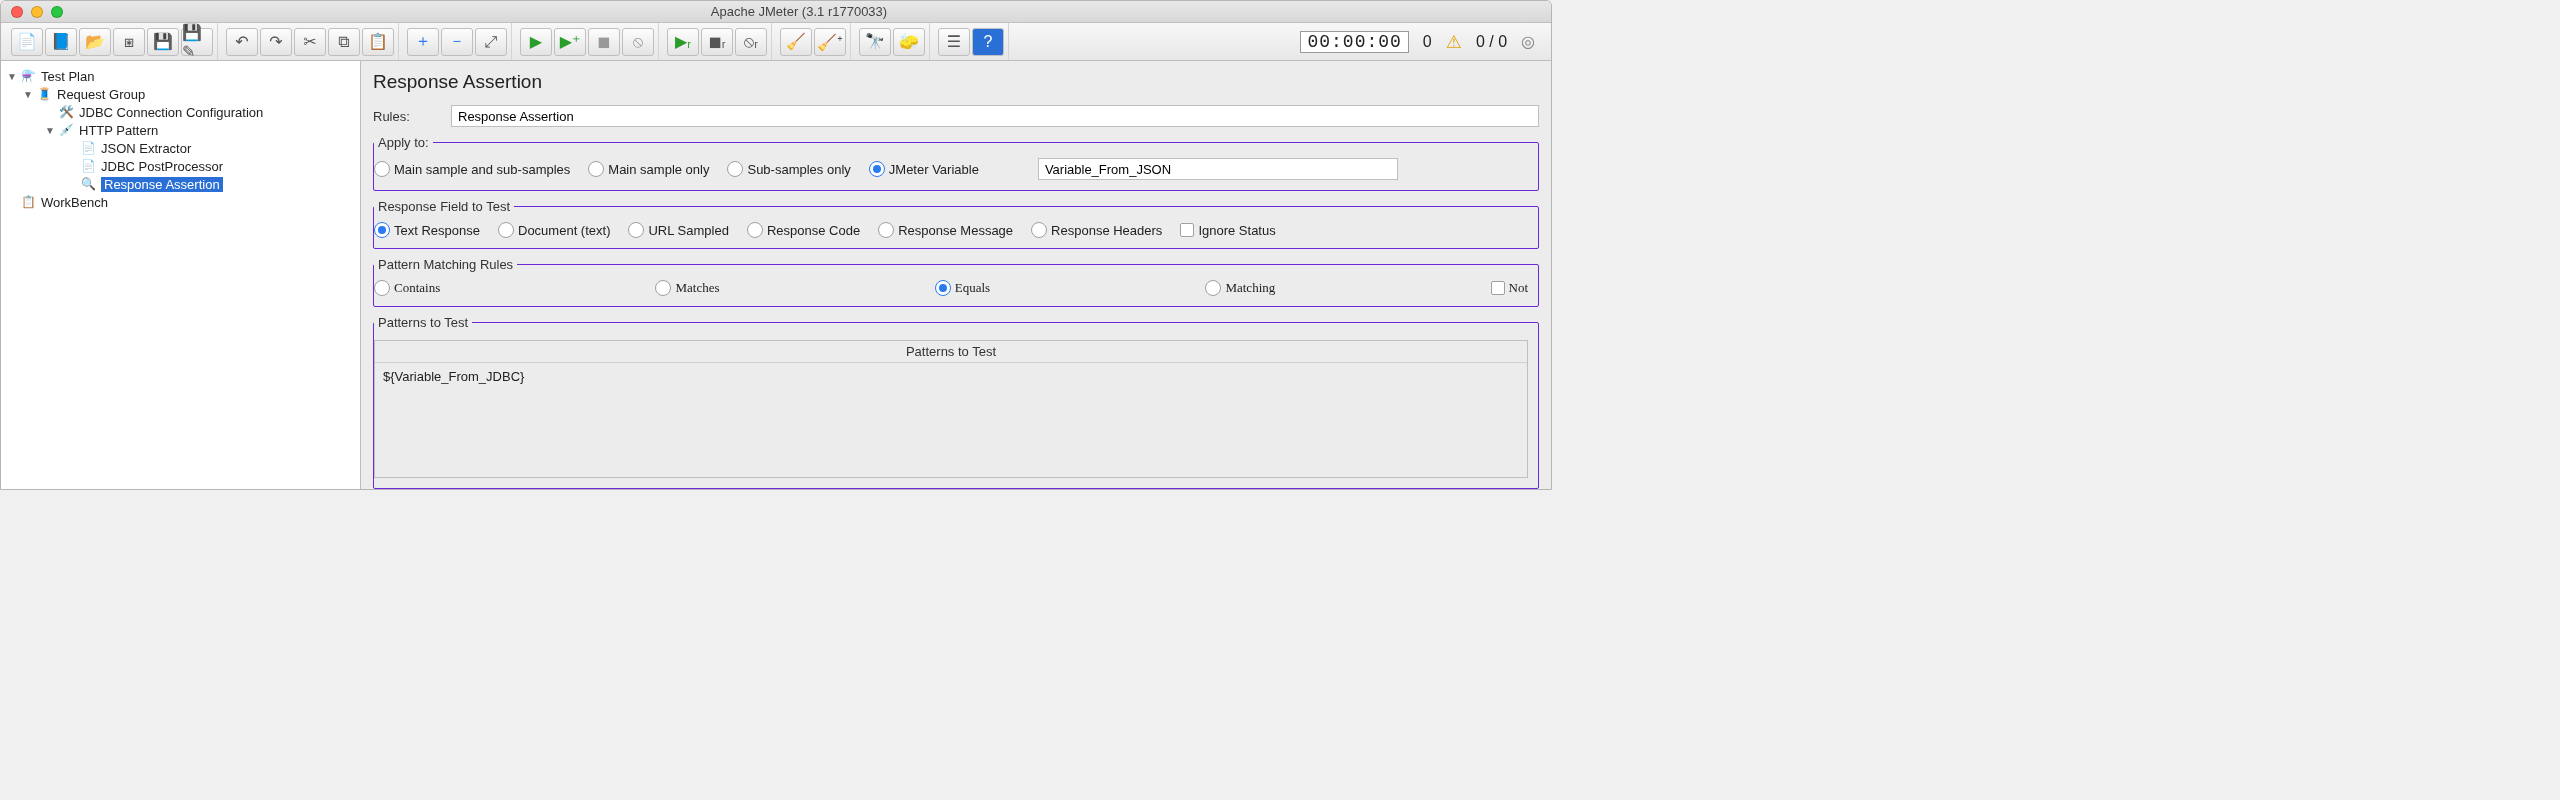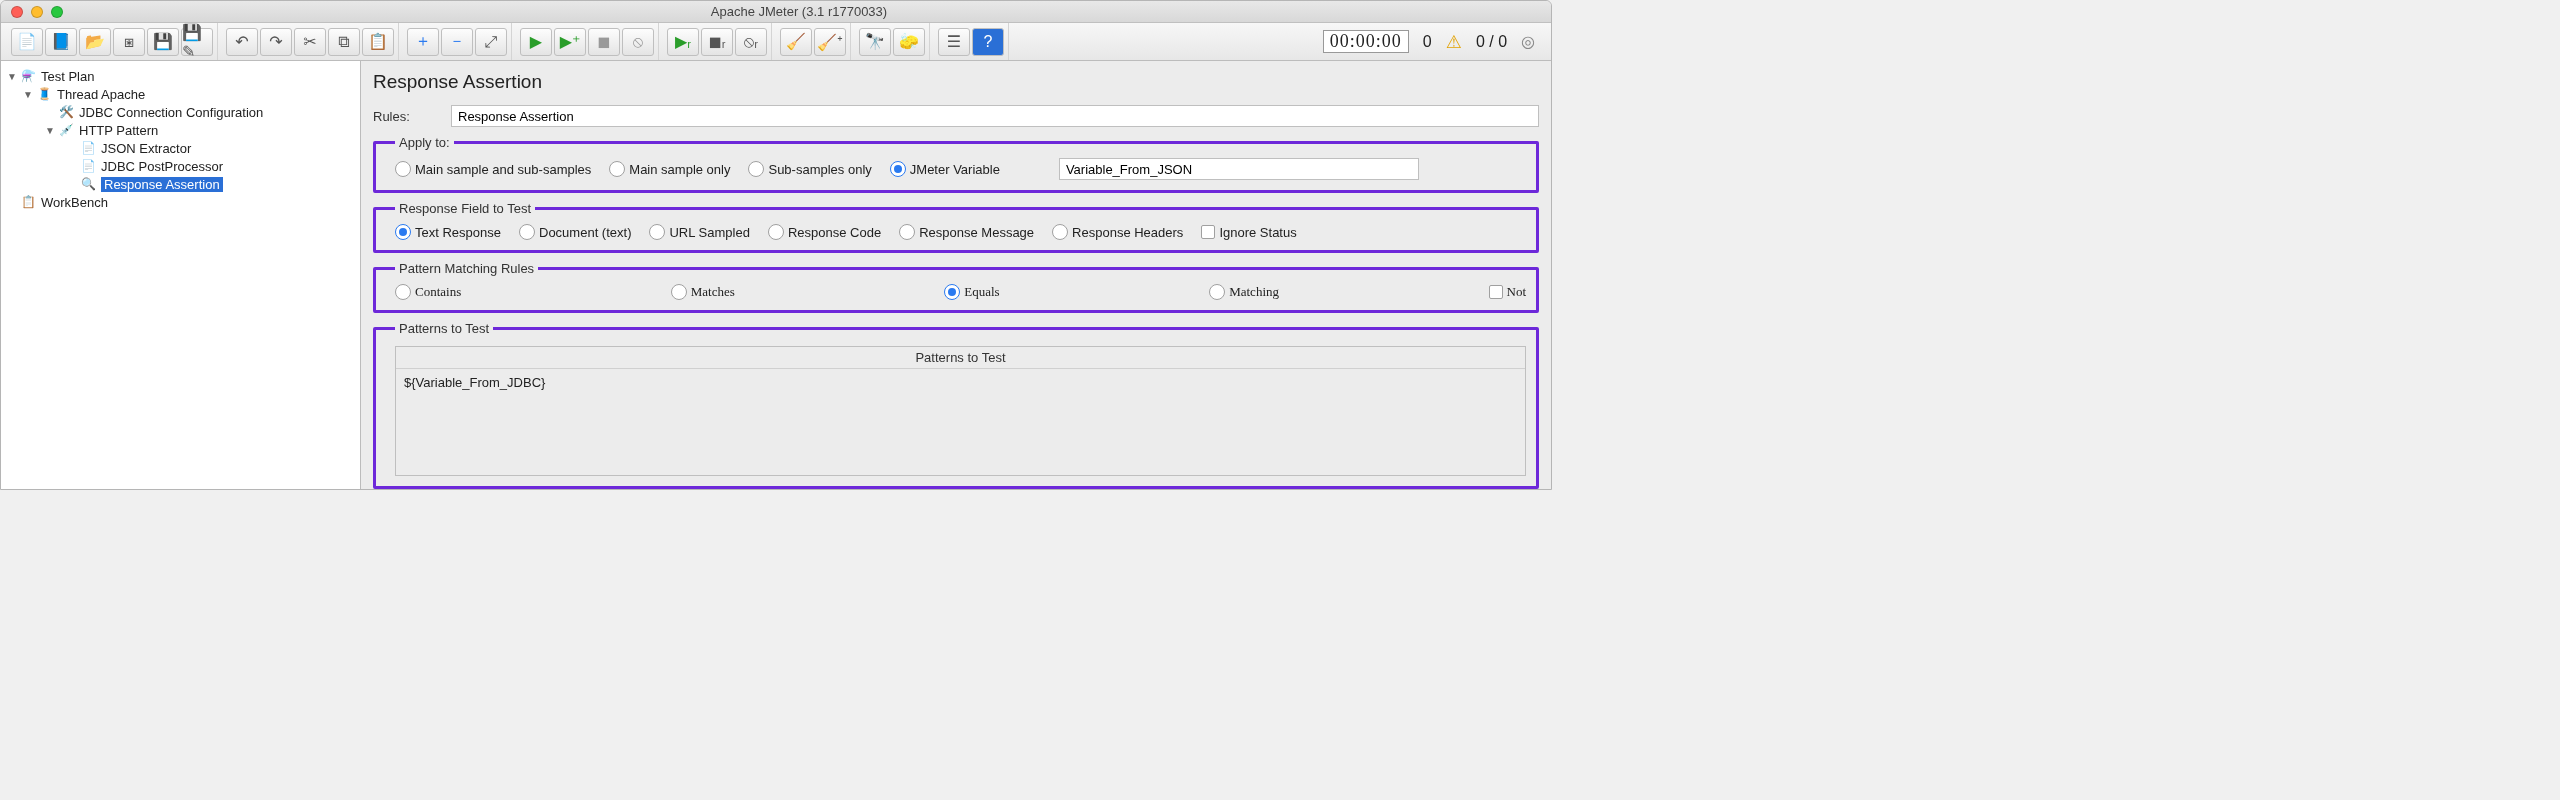--- a/index.html
+++ b/index.html
@@ -8,37 +8,37 @@
   .titlebar { height: 22px; background: linear-gradient(#e8e8e8,#d8d8d8); border-bottom: 1px solid #c0c0c0; display: flex; align-items: center; position: relative; }
   .traffic { display: flex; gap: 8px; padding-left: 10px; }
   .tbtn { width: 12px; height: 12px; border-radius: 50%; border: 0.5px solid rgba(0,0,0,.2); }
   .tbtn.close { background:#ff5f57; } .tbtn.min { background:#ffbd2e; } .tbtn.max { background:#28c840; }
   .title { position: absolute; left: 0; right: 0; text-align: center; font-size: 13px; color: #444; margin-left: 46px; }
   .toolbar { height: 38px; background: linear-gradient(#f7f7f7,#e7e7e7); border-bottom: 1px solid #bcbcbc; display: flex; align-items: center; padding: 0 6px; gap: 4px; }
   .tgroup { display: flex; gap: 2px; padding: 0 4px; border-right: 1px solid #d4d4d4; height: 100%; align-items: center; }
   .tgroup:last-of-type { border-right: none; }
   .tbutton { width: 32px; height: 28px; background: linear-gradient(#fdfdfd,#e4e4e4); border: 1px solid #bfbfbf; border-radius: 3px; display: flex; align-items: center; justify-content: center; font-size: 16px; color: #555; cursor: default; }
   .spacer { flex: 1; }
-  .timer { font-family: Liberation Serif, serif; font-size: 18px; border: 1px solid #999; background: #fff; padding: 0 6px; letter-spacing: 1px; }
+  .timer { font-family: Liberation Mono, monospace; font-size: 18px; border: 1px solid #999; background: #fff; padding: 0 6px; letter-spacing: 1px; }
   .status-right { display: flex; align-items: center; gap: 14px; padding-right: 10px; font-size: 16px; }
   .warn-icon { color: #e2a100; font-size: 18px; }
   .resize { color: #888; font-size: 16px; }
   .body { display: flex; flex: 1; overflow: hidden; }
   .tree { width: 360px; background: #fff; border-right: 1px solid #bcbcbc; padding: 6px 4px; font-size: 13px; }
   .tnode { display: flex; align-items: center; gap: 4px; padding: 1px 2px; white-space: nowrap; }
   .toggle { width: 10px; display: inline-block; color: #666; font-size: 10px; }
   .ticon { width: 16px; height: 16px; display: inline-flex; align-items: center; justify-content: center; font-size: 12px; }
   .ind-1 { padding-left: 18px; } .ind-2 { padding-left: 40px; } .ind-3 { padding-left: 62px; }
   .selected { background: #2a6fd6; color: #fff; padding: 0 3px; }
   .main { flex: 1; display: flex; flex-direction: column; padding: 10px 12px 0 12px; gap: 8px; overflow: hidden; }
   .panel-title { font-size: 19px; font-weight: 400; color: #222; padding-bottom: 4px; }
   .row { display: flex; align-items: center; gap: 8px; }
   .row label.fld { font-size: 13px; color: #333; min-width: 70px; }
   .txt { flex: 1; height: 22px; border: 1px solid #bfbfbf; background: #fff; padding: 2px 6px; font-size: 13px; }
-  fieldset { border: 3px solid #6d28d9; border-radius: 2px; padding: 8px 10px 10px 19px; }
+  fieldset { border: 1px solid #6d28d9; border-radius: 2px; padding: 8px 10px 10px 0; }
   legend { font-size: 13px; color: #333; padding: 0 4px; }
   .radio-row { display: flex; align-items: center; gap: 18px; flex-wrap: nowrap; }
   .radio-row.center { justify-content: space-between; font-family: Liberation Serif, serif; }
   .opt { display: flex; align-items: center; gap: 4px; font-size: 13px; }
   .radio { width: 16px; height: 16px; border: 1px solid #a0a0a0; border-radius: 50%; background: #fff; display: inline-flex; align-items: center; justify-content: center; }
   .radio.on { border-color: #2a7af0; }
   .radio.on::after { content:""; width: 8px; height: 8px; border-radius: 50%; background: #2a7af0; }
   .check { width: 14px; height: 14px; border: 1px solid #a0a0a0; border-radius: 2px; background: #fff; display: inline-block; }
   .jvvar { width: 360px; height: 22px; border: 1px solid #bfbfbf; background: #fff; padding: 2px 6px; font-size: 13px; margin-left: 41px; }
   .patterns-box { border: 1px solid #bfbfbf; margin-top: 2px; }
@@ -116,21 +116,21 @@
   <div class="body">
     <div class="tree">
       <div class="tnode">
         <span class="toggle">▼</span>
         <span class="ticon">⚗️</span>
         <span>Test Plan</span>
       </div>
       <div class="tnode ind-1">
         <span class="toggle">▼</span>
         <span class="ticon">🧵</span>
-        <span>Thread Apache</span>
+        <span>Request Group</span>
       </div>
       <div class="tnode ind-2">
         <span class="toggle"></span>
         <span class="ticon">🛠️</span>
         <span>JDBC Connection Configuration</span>
       </div>
       <div class="tnode ind-2">
         <span class="toggle">▼</span>
         <span class="ticon">💉</span>
         <span>HTTP Pattern</span>

